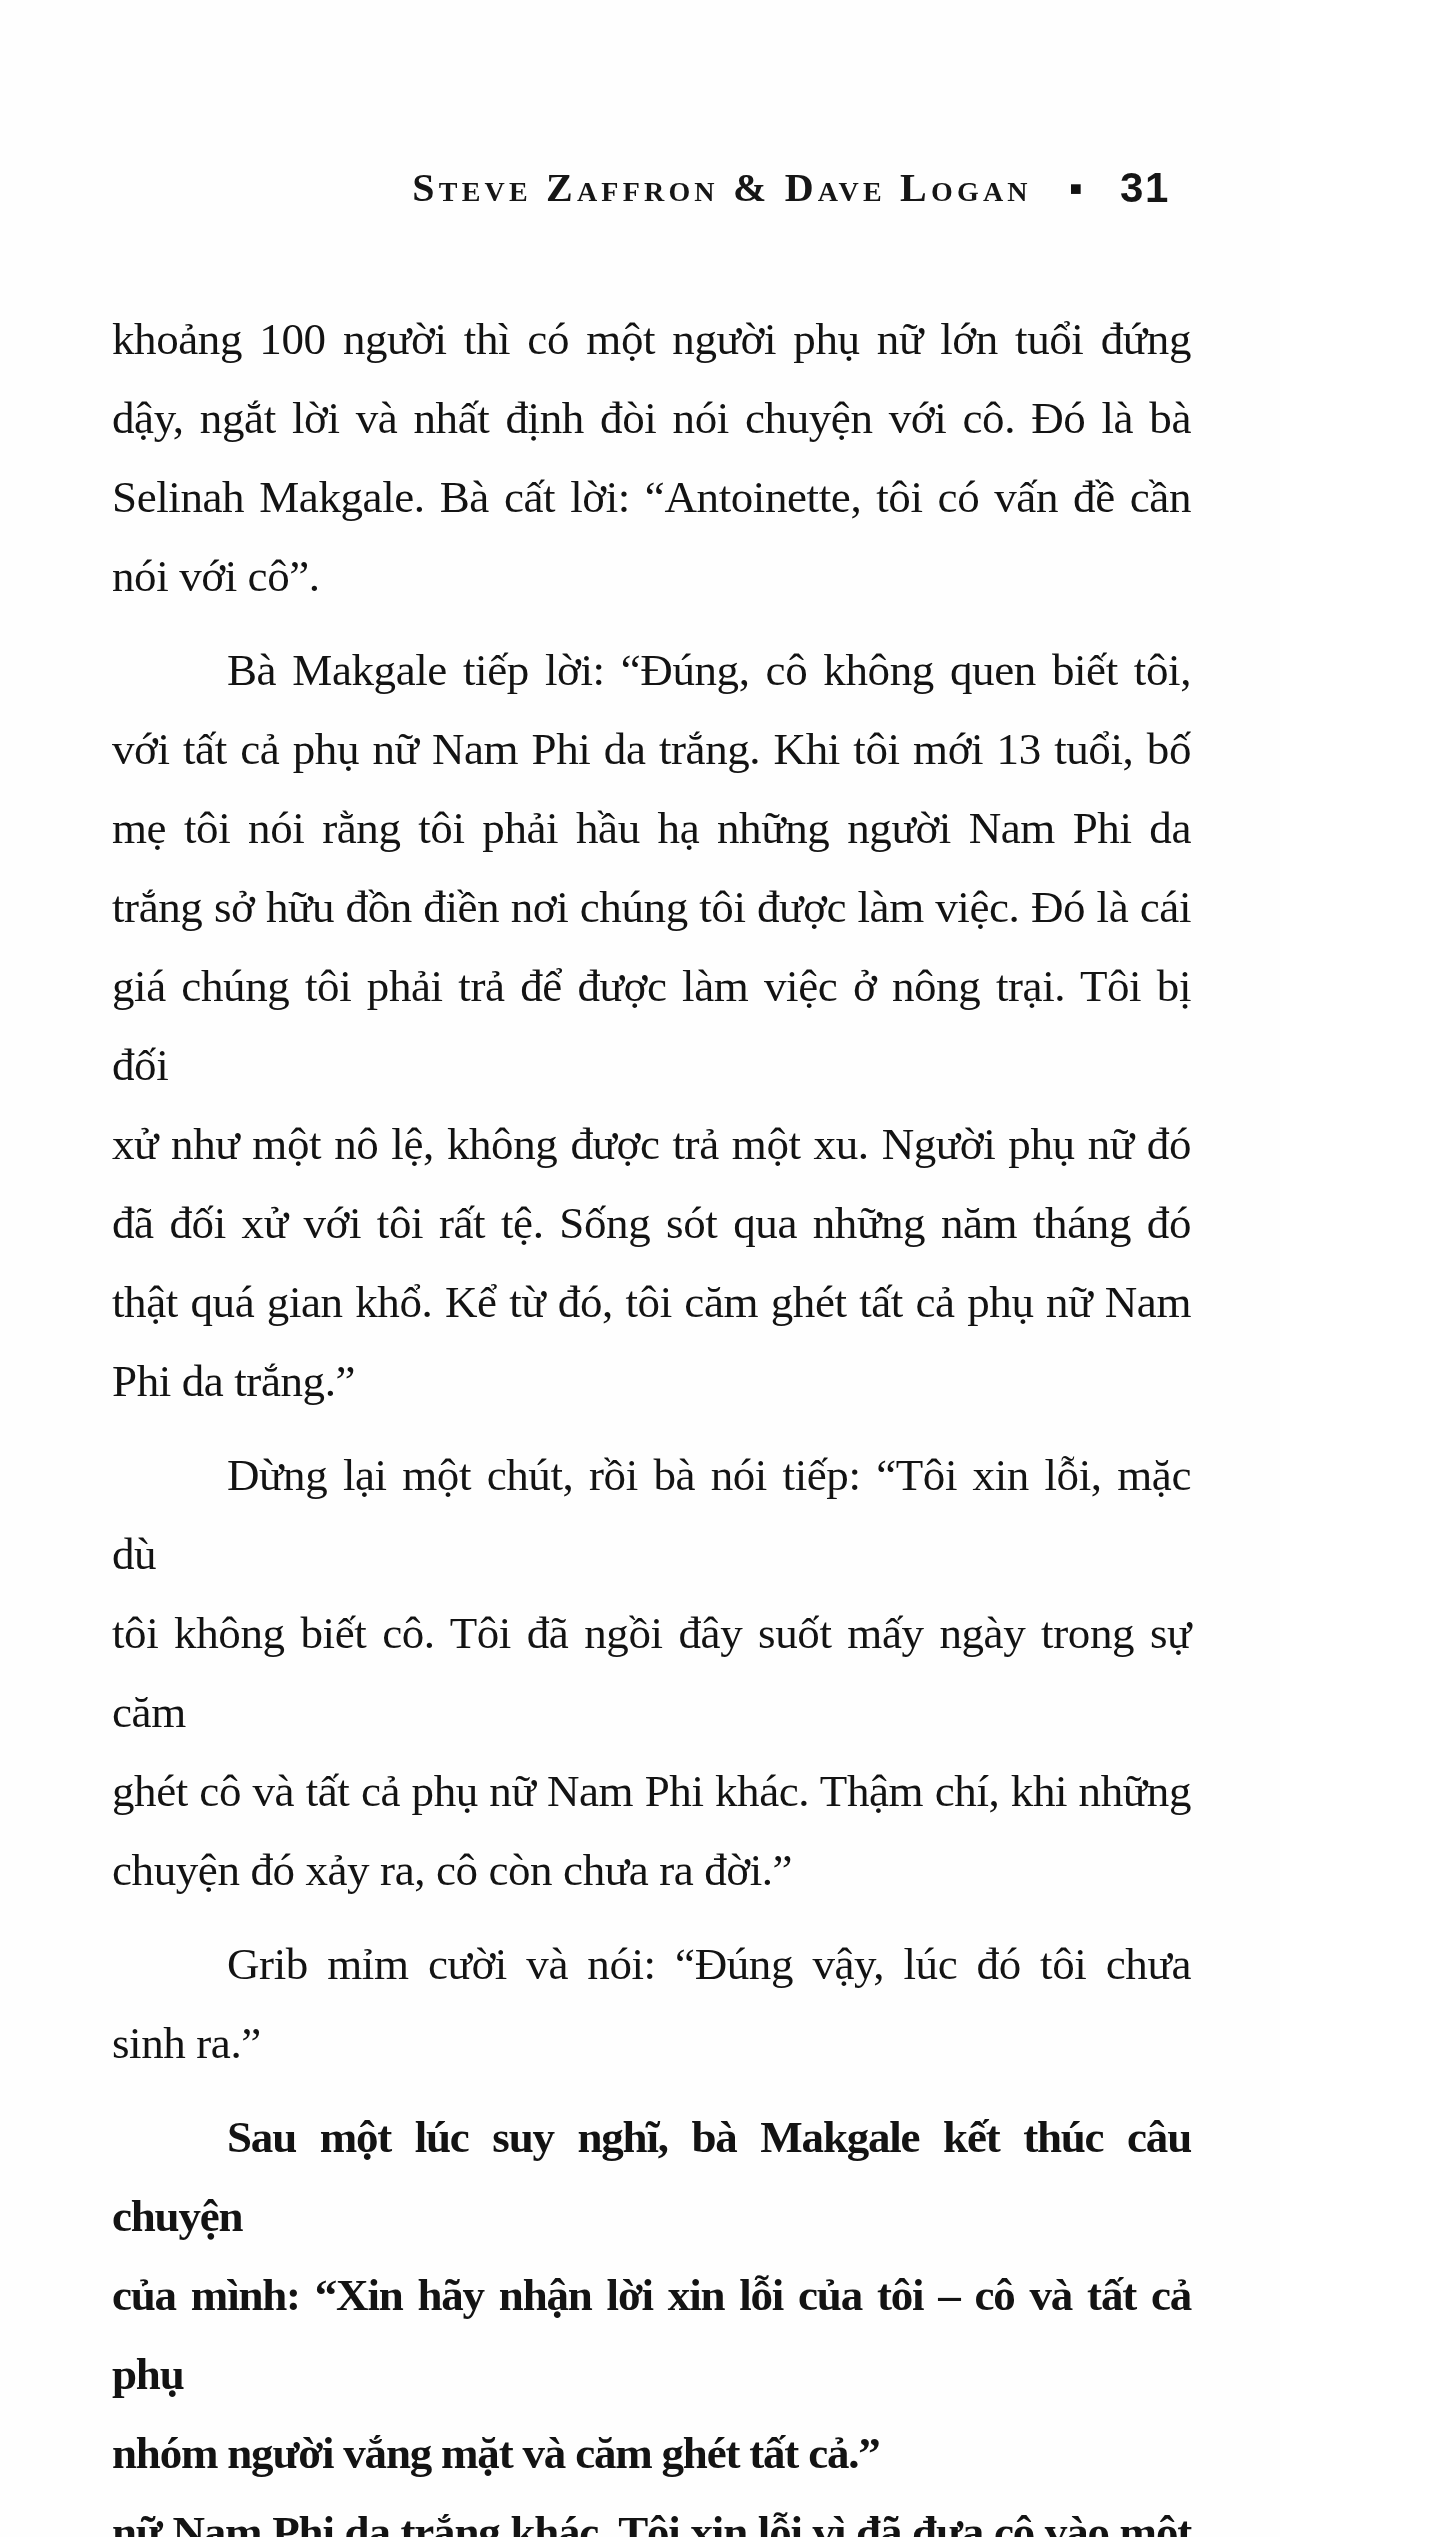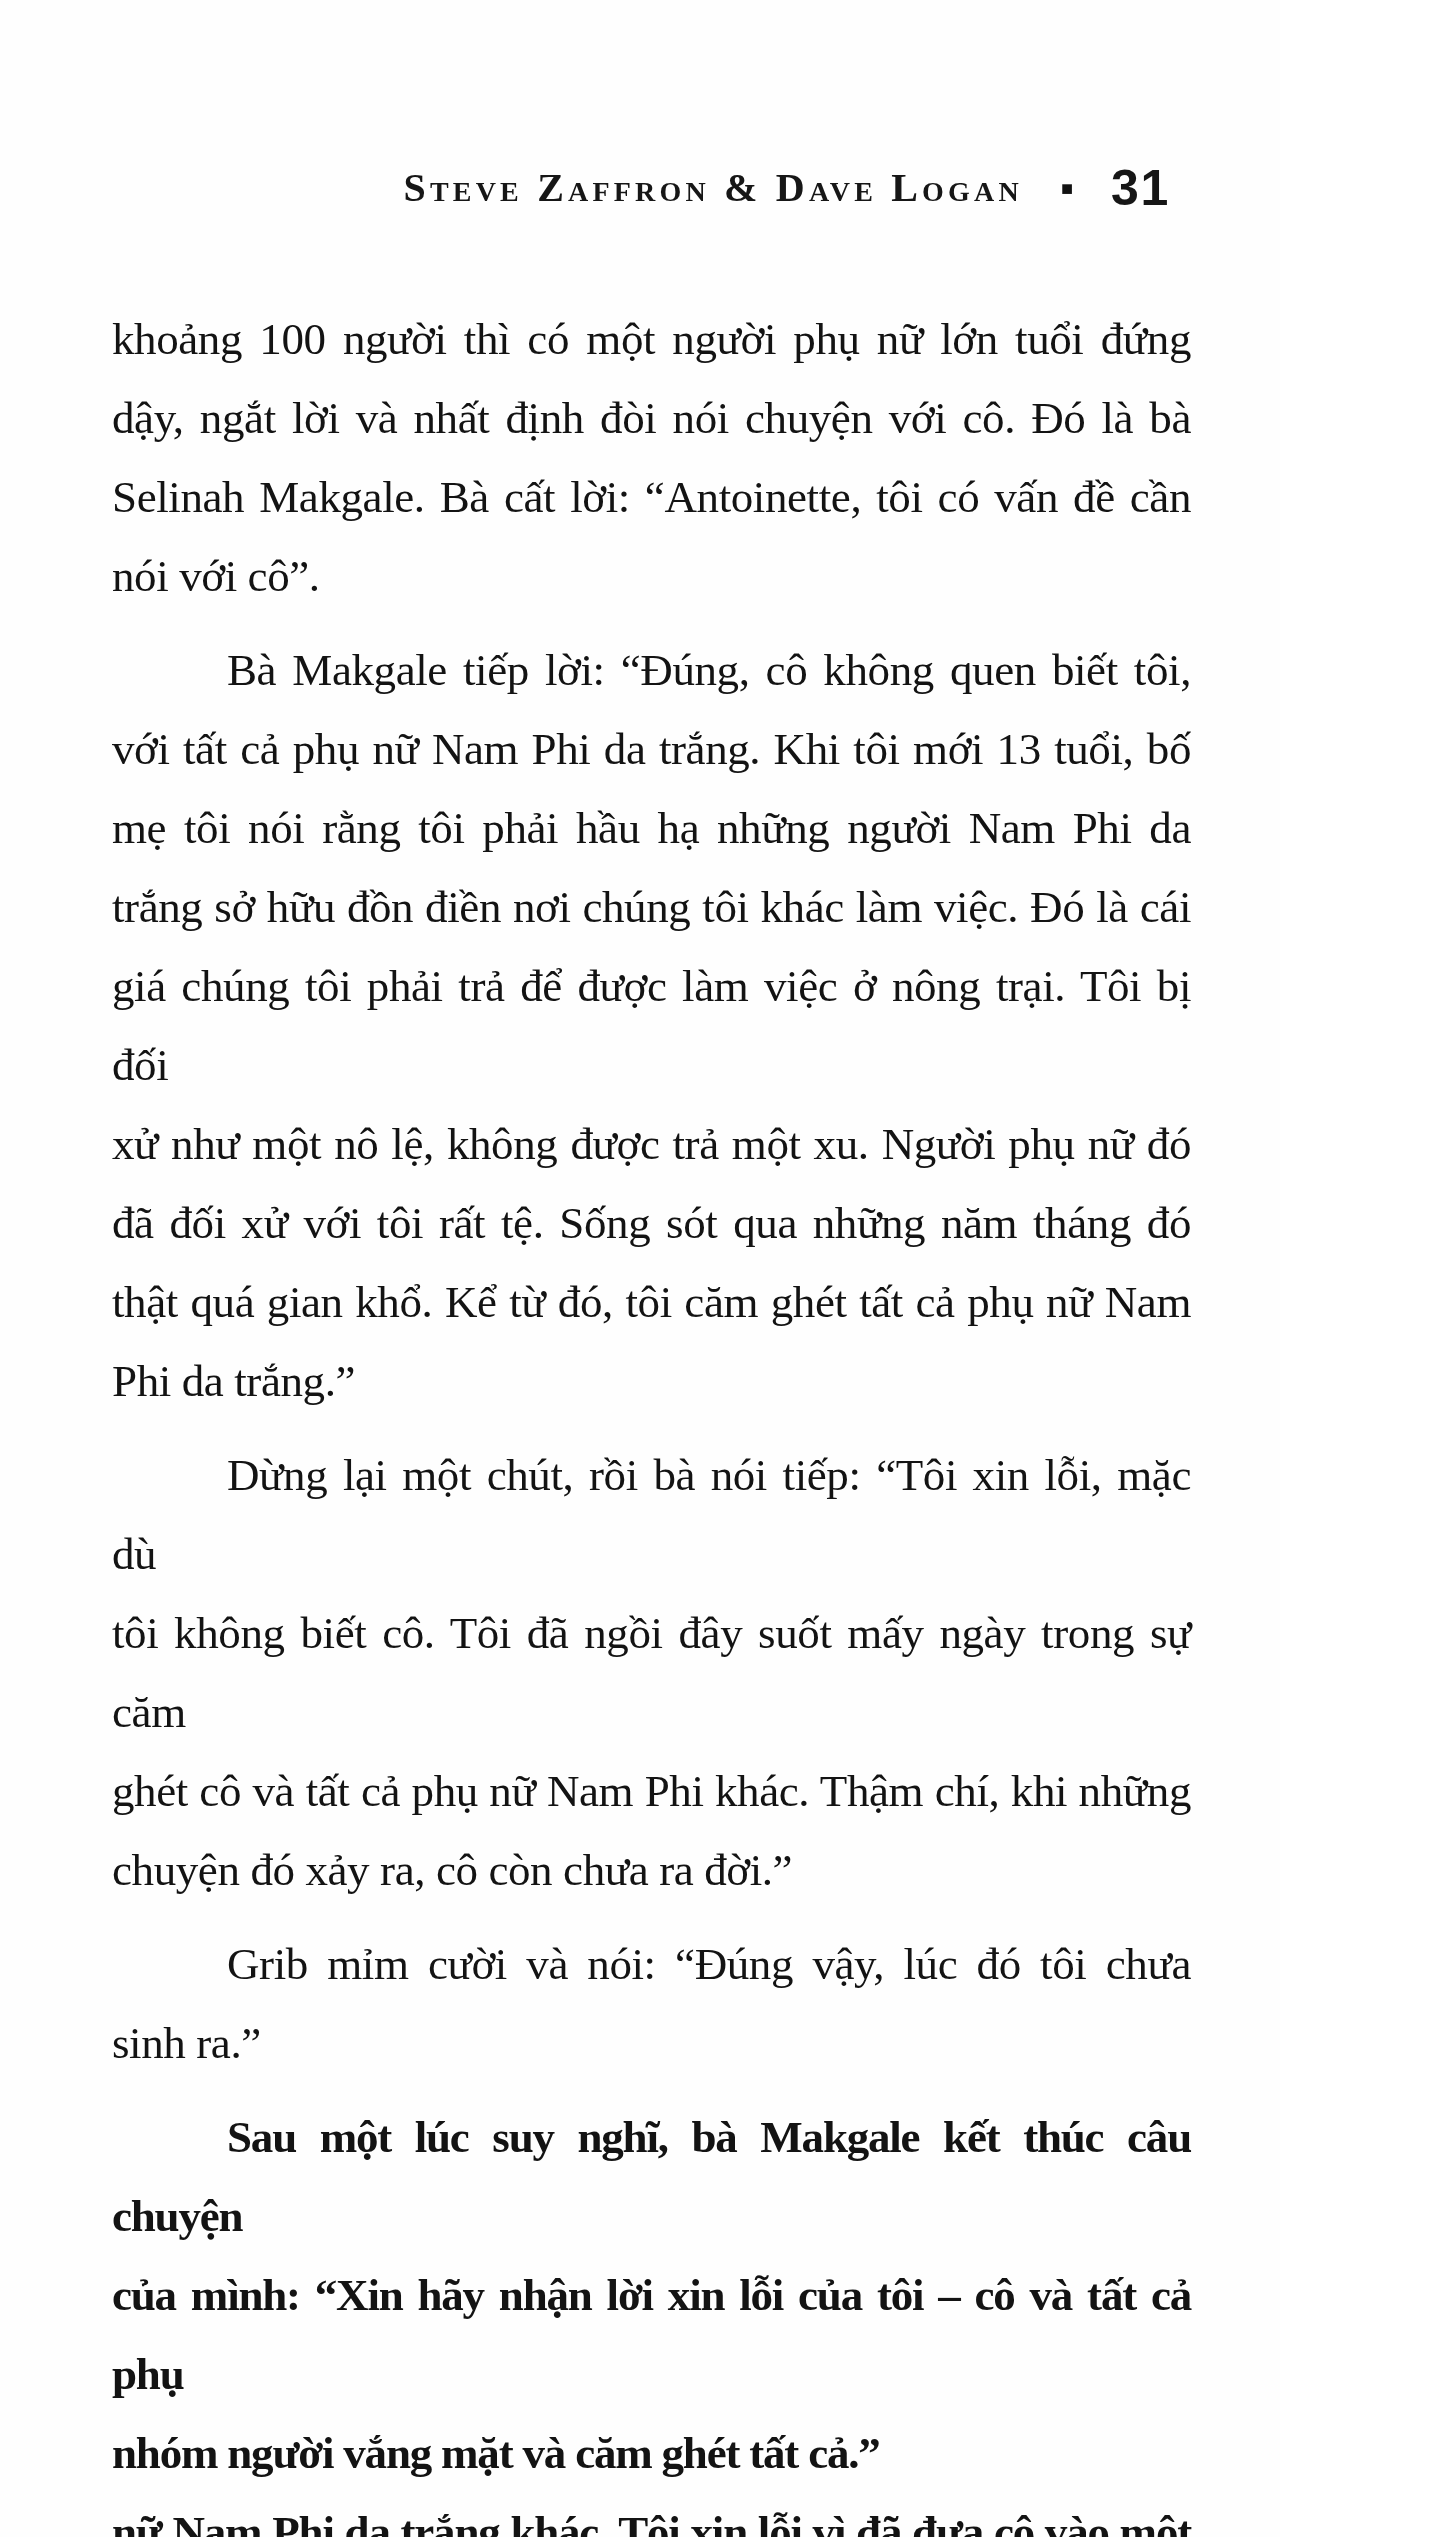--- a/index.html
+++ b/index.html
@@ -34,21 +34,21 @@
   .square-sep {
     font-size: 20px;
     line-height: 1;
     margin: 0 38px 0 38px;
     position: relative;
     top: 0px;
     color: #111;
   }
   .pagenum {
     font-family: "Liberation Sans", "DejaVu Sans", sans-serif;
-    font-size: 50px;
+    font-size: 42px;
     font-weight: 700;
     letter-spacing: 1.7px;
     color: #161616;
   }
   .content {
     margin: 83px 89px 0 112px; 
     font-size: 45px;
     letter-spacing: -0.4px;
   }
   .para {
@@ -92,21 +92,21 @@
       <div class="line">dậy, ngắt lời và nhất định đòi nói chuyện với cô. Đó là bà</div>
       <div class="line">Selinah Makgale. Bà cất lời: “Antoinette, tôi có vấn đề cần</div>
       <div class="line last">nói với cô”.</div>
     </div>
 
 
     <div class="para indent">
       <div class="line">Bà Makgale tiếp lời: “Đúng, cô không quen biết tôi,</div>
       <div class="line">với tất cả phụ nữ Nam Phi da trắng. Khi tôi mới 13 tuổi, bố</div>
       <div class="line">mẹ tôi nói rằng tôi phải hầu hạ những người Nam Phi da</div>
-      <div class="line">trắng sở hữu đồn điền nơi chúng tôi khác làm việc. Đó là cái</div>
+      <div class="line">trắng sở hữu đồn điền nơi chúng tôi được làm việc. Đó là cái</div>
       <div class="line">giá chúng tôi phải trả để được làm việc ở nông trại. Tôi bị đối</div>
       <div class="line">xử như một nô lệ, không được trả một xu. Người phụ nữ đó</div>
       <div class="line">đã đối xử với tôi rất tệ. Sống sót qua những năm tháng đó</div>
       <div class="line">thật quá gian khổ. Kể từ đó, tôi căm ghét tất cả phụ nữ Nam</div>
       <div class="line last">Phi da trắng.”</div>
     </div>
 
     <div class="para indent">
       <div class="line">Dừng lại một chút, rồi bà nói tiếp: “Tôi xin lỗi, mặc dù</div>
       <div class="line">tôi không biết cô. Tôi đã ngồi đây suốt mấy ngày trong sự căm</div>

